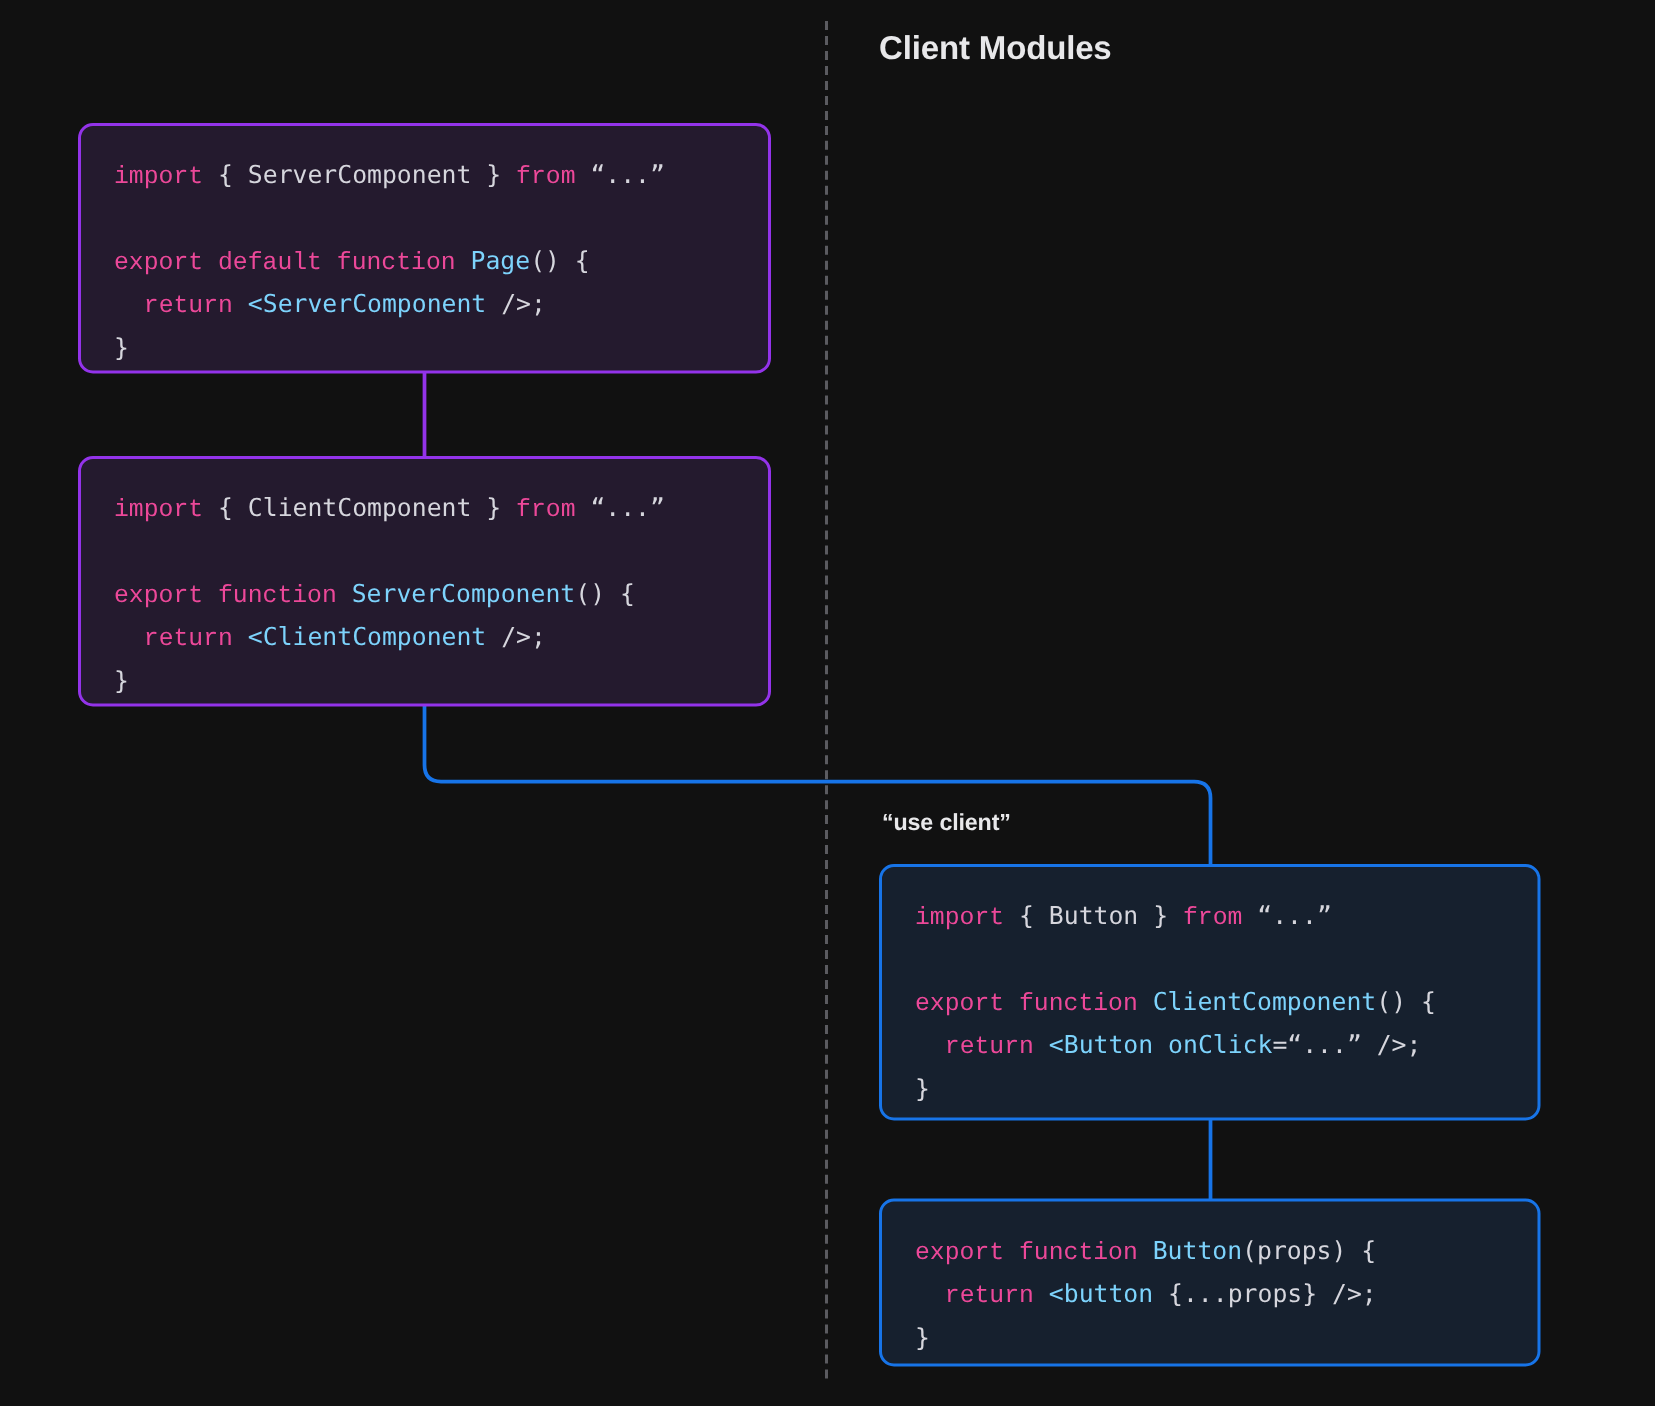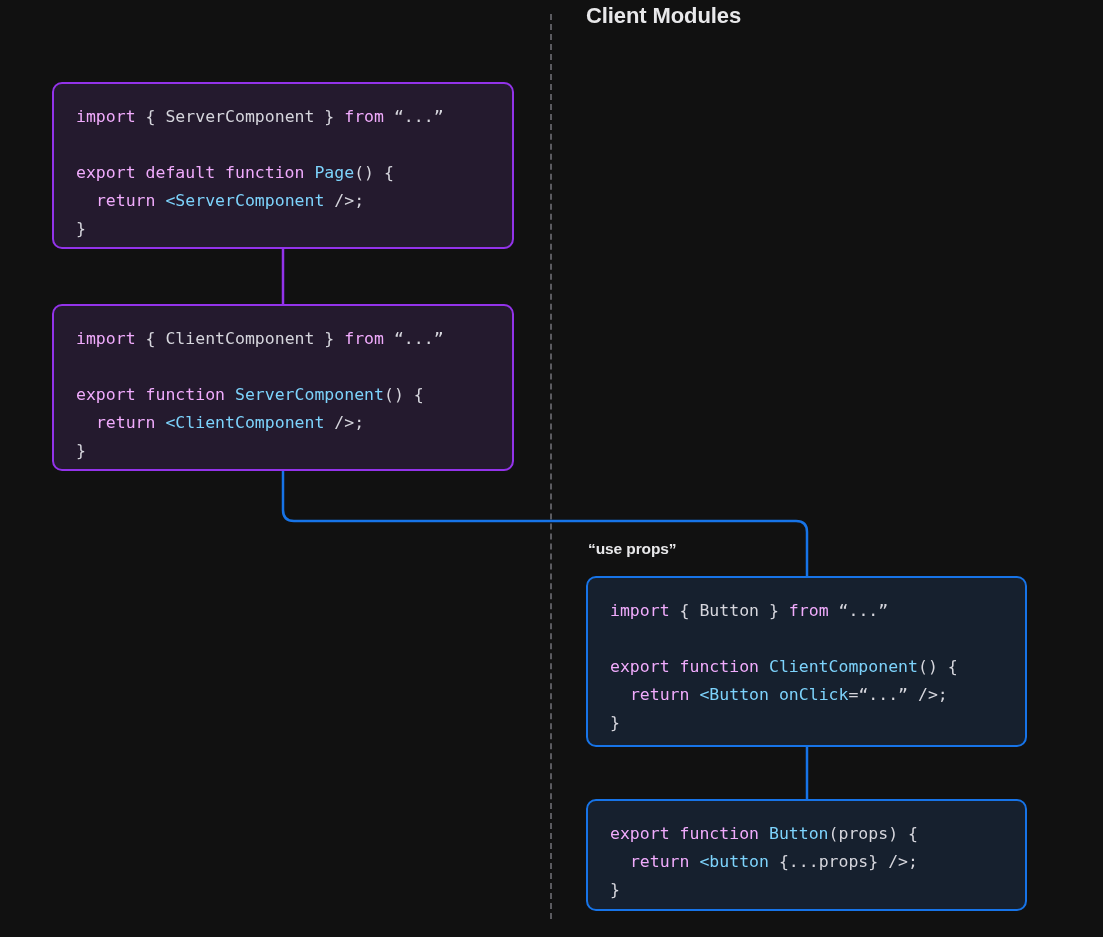--- a/index.html
+++ b/index.html
@@ -26,21 +26,21 @@
   .column-heading {
     position: absolute;
     font-family: "Liberation Sans", sans-serif;
     font-size: 22px;
     font-weight: bold;
     letter-spacing: -0.1px;
     color: #e8e8ea;
     white-space: nowrap;
   }
   #heading-server { left: 52px;  top: 21px; }
-  #heading-client { left: 586px; top: 3px; }
+  #heading-client { left: 586px; top: 19px; }
 
   
   #divider {
     position: absolute;
     left: 550px;
     top: 14px;
     width: 0;
     height: 905px;
     border-left: 2px dashed #5b5b60;
   }
@@ -71,21 +71,21 @@
   .code-box.server {
     background: #241a2e;
     border-color: #9333ea;
   }
   .code-box.client {
     background: #16202e;
     border-color: #1774e8;
   }
 
   
-  .tok-kw      { color: #f0abfc; }  
+  .tok-kw      { color: #ec4899; font-family: Liberation Mono, monospace; }  
   .tok-comp    { color: #7dd3fc; }  
   .tok-plain   { color: #d6d6dd; }
 
   
   #use-client-label {
     position: absolute;
     left: 588px;
     top: 540px;
     font-family: "Liberation Sans", sans-serif;
     font-size: 15.5px;
@@ -111,19 +111,19 @@
 
     <path d="M 283 470 L 283 510 Q 283 521 294 521 L 796 521 Q 807 521 807 532 L 807 578" fill="none" stroke="#1774e8" stroke-width="2.5"></path>
 
     <path d="M 807 746 L 807 801" fill="none" stroke="#1774e8" stroke-width="2.5"></path>
   </svg>
 
   <div class="code-box server" id="block-page-module" style="left:52px; top:82px; width:462px; height:167px;"><div><span class="tok-kw">import</span><span class="tok-plain"> { </span><span class="tok-plain">ServerComponent</span><span class="tok-plain"> } </span><span class="tok-kw">from</span><span class="tok-plain"> “...”</span></div><div>&nbsp;</div><div><span class="tok-kw">export default function</span><span class="tok-plain"> </span><span class="tok-comp">Page</span><span class="tok-plain">() {</span></div><div><span class="tok-plain">  </span><span class="tok-kw">return</span><span class="tok-plain"> </span><span class="tok-comp">&lt;ServerComponent</span><span class="tok-plain"> /&gt;;</span></div><div><span class="tok-plain">}</span></div></div>
 
   <div class="code-box server" id="block-server-component-module" style="left:52px; top:304px; width:462px; height:167px;"><div><span class="tok-kw">import</span><span class="tok-plain"> { </span><span class="tok-plain">ClientComponent</span><span class="tok-plain"> } </span><span class="tok-kw">from</span><span class="tok-plain"> “...”</span></div><div>&nbsp;</div><div><span class="tok-kw">export function</span><span class="tok-plain"> </span><span class="tok-comp">ServerComponent</span><span class="tok-plain">() {</span></div><div><span class="tok-plain">  </span><span class="tok-kw">return</span><span class="tok-plain"> </span><span class="tok-comp">&lt;ClientComponent</span><span class="tok-plain"> /&gt;;</span></div><div><span class="tok-plain">}</span></div></div>
 
-  <div id="use-client-label">“use props”</div>
+  <div id="use-client-label">“use client”</div>
 
   <div class="code-box client" id="block-client-component-module" style="left:586px; top:576px; width:441px; height:171px;"><div><span class="tok-kw">import</span><span class="tok-plain"> { </span><span class="tok-plain">Button</span><span class="tok-plain"> } </span><span class="tok-kw">from</span><span class="tok-plain"> “...”</span></div><div>&nbsp;</div><div><span class="tok-kw">export function</span><span class="tok-plain"> </span><span class="tok-comp">ClientComponent</span><span class="tok-plain">() {</span></div><div><span class="tok-plain">  </span><span class="tok-kw">return</span><span class="tok-plain"> </span><span class="tok-comp">&lt;Button</span><span class="tok-plain"> </span><span class="tok-comp">onClick</span><span class="tok-plain">=“...” /&gt;;</span></div><div><span class="tok-plain">}</span></div></div>
 
   <div class="code-box client" id="block-button-module" style="left:586px; top:799px; width:441px; height:112px;"><div><span class="tok-kw">export function</span><span class="tok-plain"> </span><span class="tok-comp">Button</span><span class="tok-plain">(props) {</span></div><div><span class="tok-plain">  </span><span class="tok-kw">return</span><span class="tok-plain"> </span><span class="tok-comp">&lt;button</span><span class="tok-plain"> {...props} /&gt;;</span></div><div><span class="tok-plain">}</span></div></div>
 
 </div>
 
 </body></html>

